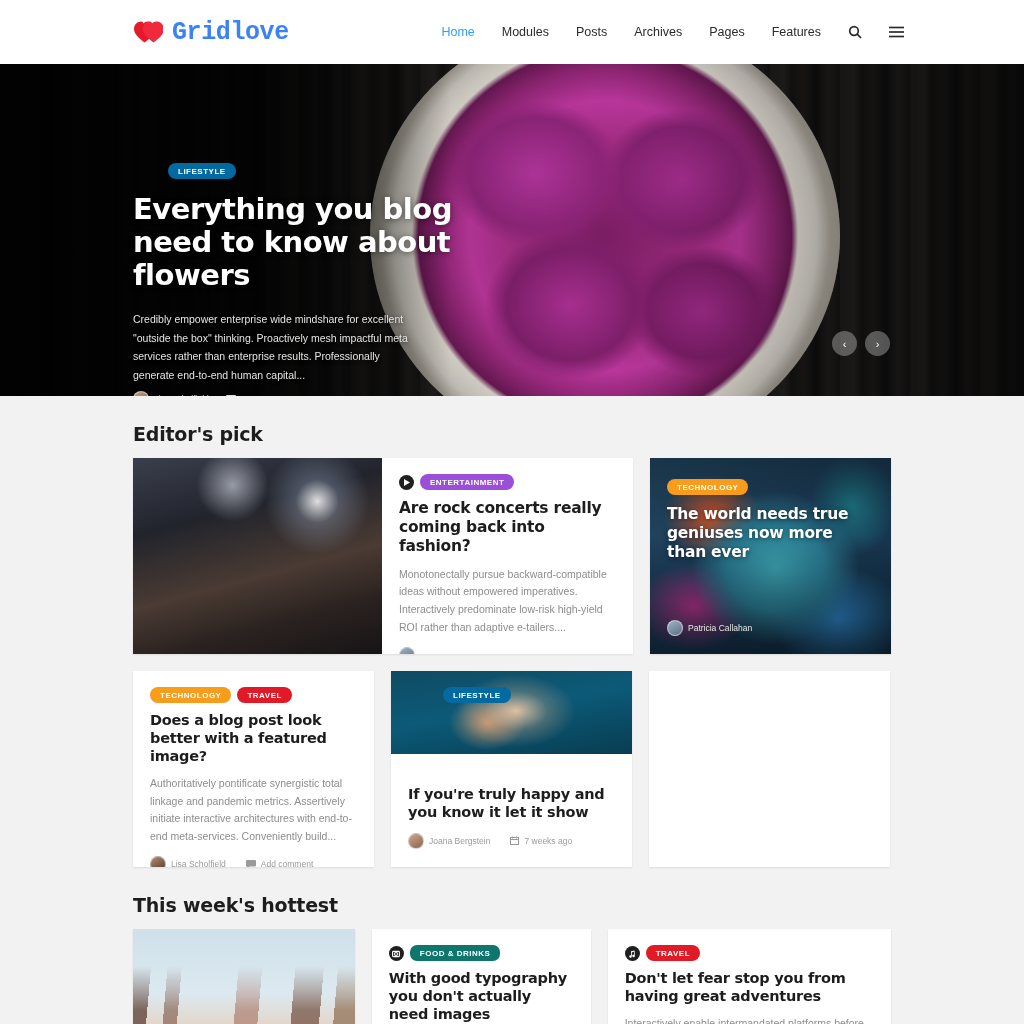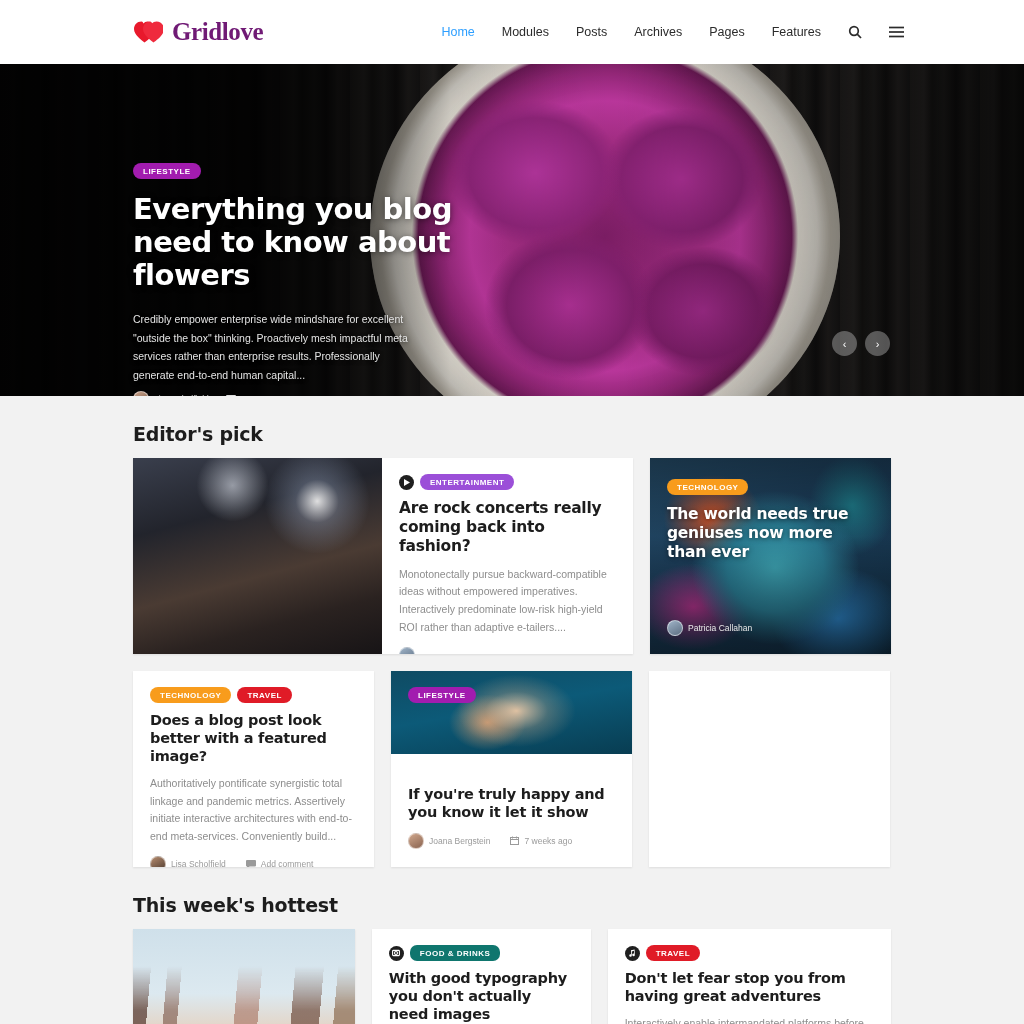--- a/index.html
+++ b/index.html
@@ -13,22 +13,22 @@
   
   .header {
     height: 64px; background: #ffffff;
     display: flex; align-items: center;
     padding: 0 0 0 133px;
     position: relative;
   }
   .logo { display: flex; align-items: center; gap: 9px; }
   .logo-mark { width: 30px; height: 24px; position: relative; }
   .logo-text {
-    font-size: 25px; font-weight: bold; color: #701a75;
-    letter-spacing: -0.4px; font-family: Liberation Serif, serif;
+    font-size: 25px; font-weight: bold; color: #3b82f6;
+    letter-spacing: -0.4px; font-family: Liberation Mono, monospace;
   }
   .nav {
     margin-left: auto; margin-right: 120px;
     display: flex; align-items: center; gap: 27px;
   }
   .nav-item {
     font-size: 12.5px; font-weight: normal; color: #2b2b2b;
     cursor: pointer; white-space: nowrap;
   }
   .nav-item.active { color: #2e9fff; }
@@ -81,21 +81,21 @@
   }
   .hero-content {
     position: absolute; left: 133px; top: 96px; width: 330px; z-index: 5;
   }
   .badge {
     display: inline-block; border-radius: 11px;
     font-size: 8px; font-weight: bold; letter-spacing: 0.5px;
     color: #fff; padding: 4px 10px 3px; text-transform: uppercase;
     cursor: pointer;
   }
-  .badge-lifestyle { background: #a21caf; }
+  .badge-lifestyle { background: #0369a1; margin-left: 35px; }
   .badge-entertainment { background: #9b4fd8; }
   .badge-technology { background: #f89c1c; }
   .badge-travel { background: #e01b27; }
   .badge-food { background: #0f766e; border-radius: 7px; }
   .hero-title {
     margin-top: 14px;
     font-size: 29px; line-height: 1.14; font-weight: bold;
     color: #ffffff; letter-spacing: -0.5px;
     font-family: "DejaVu Sans", sans-serif;
     text-shadow: 0 1px 6px rgba(0,0,0,0.5);
@@ -186,21 +186,21 @@
     background:
       linear-gradient(95deg, rgba(90,60,50,0.75) 0 9%, rgba(0,0,0,0) 9% 16%,
         rgba(120,80,65,0.6) 16% 22%, rgba(0,0,0,0) 22% 46%,
         rgba(160,100,80,0.55) 46% 56%, rgba(0,0,0,0) 56% 70%,
         rgba(110,75,60,0.7) 70% 82%, rgba(0,0,0,0) 82% 88%,
         rgba(150,120,95,0.8) 88% 100%);
     mask-image: linear-gradient(180deg, rgba(0,0,0,0) 22%, #000 48%, #000 100%);
   }
 
   .card-body { flex: 1; padding: 16px 17px 0; min-width: 0; }
-  .card-badges { display: flex; align-items: center; gap: 6px; margin-bottom: 9px; }
+  .card-badges { display: flex; align-items: flex-end; gap: 6px; margin-bottom: 9px; }
   .fmt-icon {
     width: 15px; height: 15px; border-radius: 50%;
     background: #1f1f1f; display: flex; align-items: center; justify-content: center;
     color: #fff; font-size: 7px; flex: none;
   }
   .card-title {
     font-size: 15.5px; font-weight: bold; line-height: 1.24; color: #1d1d1d;
     letter-spacing: -0.25px; font-family: "DejaVu Sans", sans-serif;
     cursor: pointer;
   }

